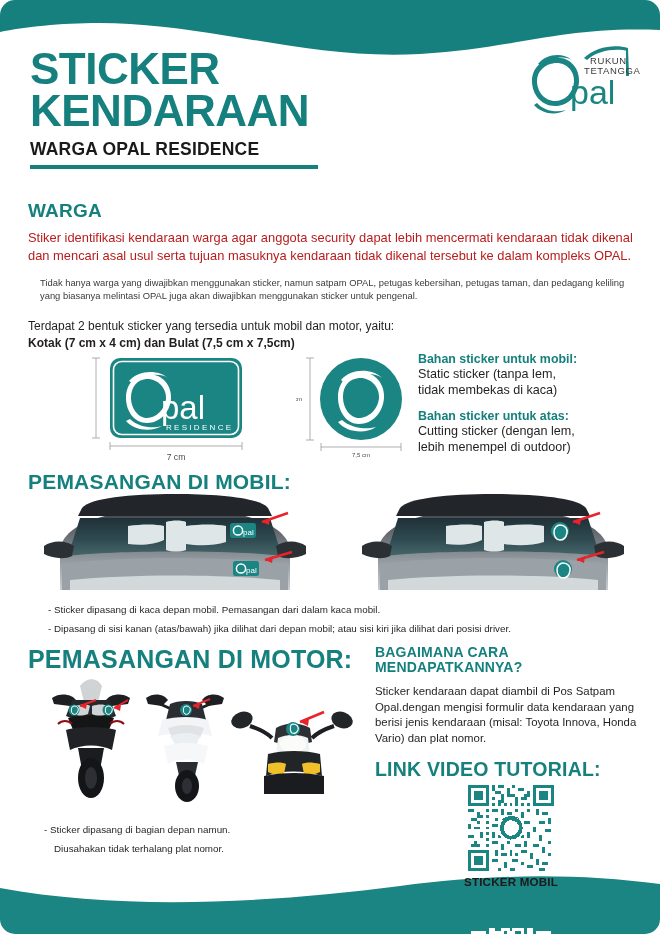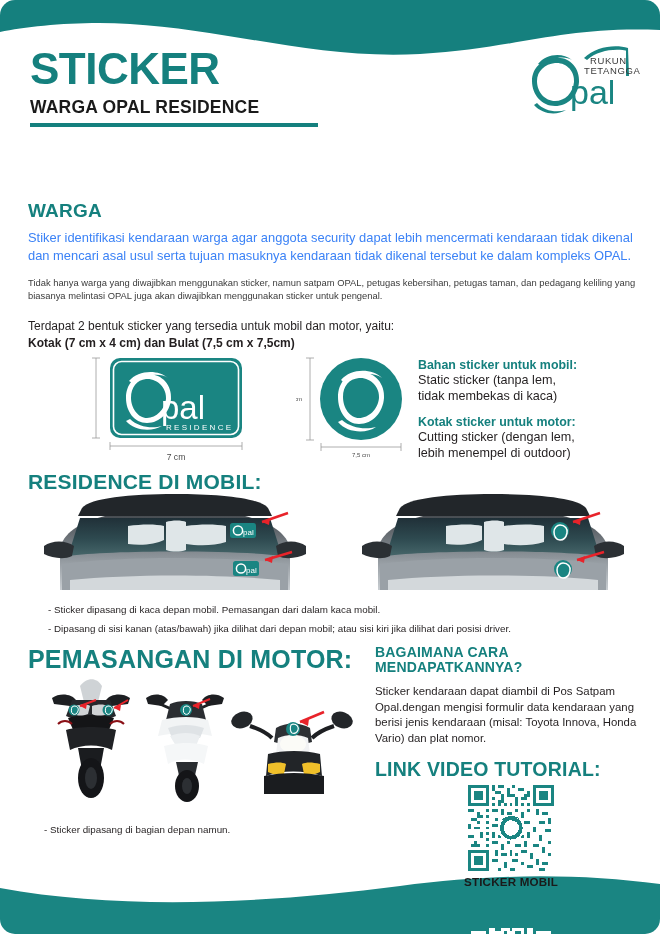--- a/index.html
+++ b/index.html
@@ -33,33 +33,33 @@
 
   
   .sec-head{
     color:#15807e;font-weight:bold;letter-spacing:0.2px;margin:0;
   }
 
   
   .tujuan{position:absolute;left:28px;top:200px;width:608px;}
   .tujuan .sec-head{font-size:19px;}
   .p-main{
-    font-size:12.9px;line-height:1.42;margin:7px 0 0 0;color:#3b82f6;
+    font-size:12.9px;line-height:1.42;margin:7px 0 0 0;color:#b91c1c;
   }
   .p-small{
-    font-size:9.4px;line-height:1.45;margin:10px 0 0 0;color:#3b3b3b;
+    font-size:9.4px;line-height:1.45;margin:10px 0 0 12px;color:#3b3b3b;
   }
   .p-mid{font-size:12px;line-height:1.4;margin:15px 0 0 0;color:#231f20;}
   .p-mid .b{font-weight:bold;}
 
   
   .spec{position:absolute;left:28px;top:352px;width:610px;height:110px;}
   .spec-square{position:absolute;left:56px;top:2px;}
   .spec-round{position:absolute;left:268px;top:0px;}
-  .spec-text{position:absolute;left:390px;top:6px;width:225px;}
+  .spec-text{position:absolute;left:390px;top:0;width:225px;}
   .mat-head{font-size:12.4px;font-weight:bold;color:#15807e;margin:0;}
   .mat-body{font-size:12.6px;line-height:1.28;margin:0;color:#231f20;}
   .mat-gap{height:11px;}
   .dim-label{font-size:8.6px;fill:#4a4a4a;}
   .dim-label-sm{font-size:6px;fill:#4a4a4a;}
 
   
   .car-sec{position:absolute;left:28px;top:470px;width:610px;}
   .car-sec .sec-head{font-size:21px;}
   .cars{position:absolute;left:30px;top:494px;width:610px;height:100px;}
@@ -94,20 +94,21 @@
     <path d="M0,0 L660,0 L660,30 C560,26 520,48 420,54 C320,60 230,30 130,24 C80,21 30,26 0,32 Z" fill="#15807e"></path>
   </svg>
 
   <svg class="wave-bottom" viewBox="0 0 660 80" preserveAspectRatio="none">
     <path d="M0,34 C120,56 260,50 400,32 C500,19 580,20 660,30 L660,80 L0,80 Z" fill="#1a8582"></path>
   </svg>
 
   <div class="header">
     <h1 class="title">
       <span>STICKER</span>
+      <span class="l2">KENDARAAN</span>
     </h1>
     <div class="subtitle">WARGA OPAL RESIDENCE</div>
     <div class="rule"></div>
   </div>
 
   <svg class="logo" viewBox="0 0 120 78">
 
     <path d="M62 16 C74 4 94 2 106 6 L106 9 C94 6 76 8 65 18 Z" fill="#1a8582"></path>
     <path d="M106 6 L107 34 L104 34 L104 8 Z" fill="#1a8582"></path>
     <text x="68" y="22" font-family="Liberation Sans, sans-serif" font-size="9.5" fill="#3a3a3a" letter-spacing="0.6">RUKUN</text>
@@ -176,28 +177,28 @@
       <line x1="25" y1="91" x2="25" y2="99" stroke="#9a9a9a" stroke-width="0.8"></line>
       <line x1="105" y1="91" x2="105" y2="99" stroke="#9a9a9a" stroke-width="0.8"></line>
       <text class="dim-label-sm" x="65" y="105" text-anchor="middle">7,5 cm</text>
     </svg>
 
     <div class="spec-text">
       <div class="mat-head">Bahan sticker untuk mobil:</div>
       <div class="mat-body">Static sticker (tanpa lem,</div>
       <div class="mat-body">tidak membekas di kaca)</div>
       <div class="mat-gap"></div>
-      <div class="mat-head">Kotak sticker untuk motor:</div>
+      <div class="mat-head">Bahan sticker untuk atas:</div>
       <div class="mat-body">Cutting sticker (dengan lem,</div>
       <div class="mat-body">lebih menempel di outdoor)</div>
     </div>
   </div>
 
   <div class="car-sec">
-    <h2 class="sec-head">RESIDENCE DI MOBIL:</h2>
+    <h2 class="sec-head">PEMASANGAN DI MOBIL:</h2>
   </div>
 
   <svg class="cars" viewBox="0 0 610 100">
     <defs>
       <linearGradient id="glassG" x1="0" y1="0" x2="0" y2="1">
         <stop offset="0%" stop-color="#203038"></stop>
         <stop offset="55%" stop-color="#2e4a50"></stop>
         <stop offset="100%" stop-color="#46666a"></stop>
       </linearGradient>
       <linearGradient id="bodyG" x1="0" y1="0" x2="0" y2="1">
@@ -334,20 +335,21 @@
       <path d="M236 104 C254 100 278 100 296 104 L296 122 L236 122 Z" fill="#1a1c1f"></path>
       <circle cx="265" cy="57" r="7" fill="#1a8582"></circle>
       <path d="M265 52 C269 52 271 55 270 58 C269 61 267 62 264 61 C262 60 262 55 263 53 Z" fill="none" stroke="#ffffff" stroke-width="1.1"></path>
       <line x1="272" y1="50" x2="296" y2="40" stroke="#e8232a" stroke-width="2.6"></line>
       <path d="M272 50 L281 47 L280 54 Z" fill="#e8232a"></path>
     </g>
   </svg>
 
   <div class="motor-caption">
     <p class="caption">- Sticker dipasang di bagian depan namun.</p>
+    <p class="caption" style="margin-left:14px">Diusahakan tidak terhalang plat nomor.</p>
   </div>
 
   <div class="howto">
     <h2 class="sec-head">
       <span>BAGAIMANA CARA</span><br>
       <span>MENDAPATKANNYA?</span>
     </h2>
     <p class="howto-body">Sticker kendaraan dapat diambil di Pos Satpam Opal.dengan mengisi formulir data kendaraan yang berisi jenis kendaraan (misal: Toyota Innova, Honda Vario) dan plat nomor.</p>
   </div>
 

